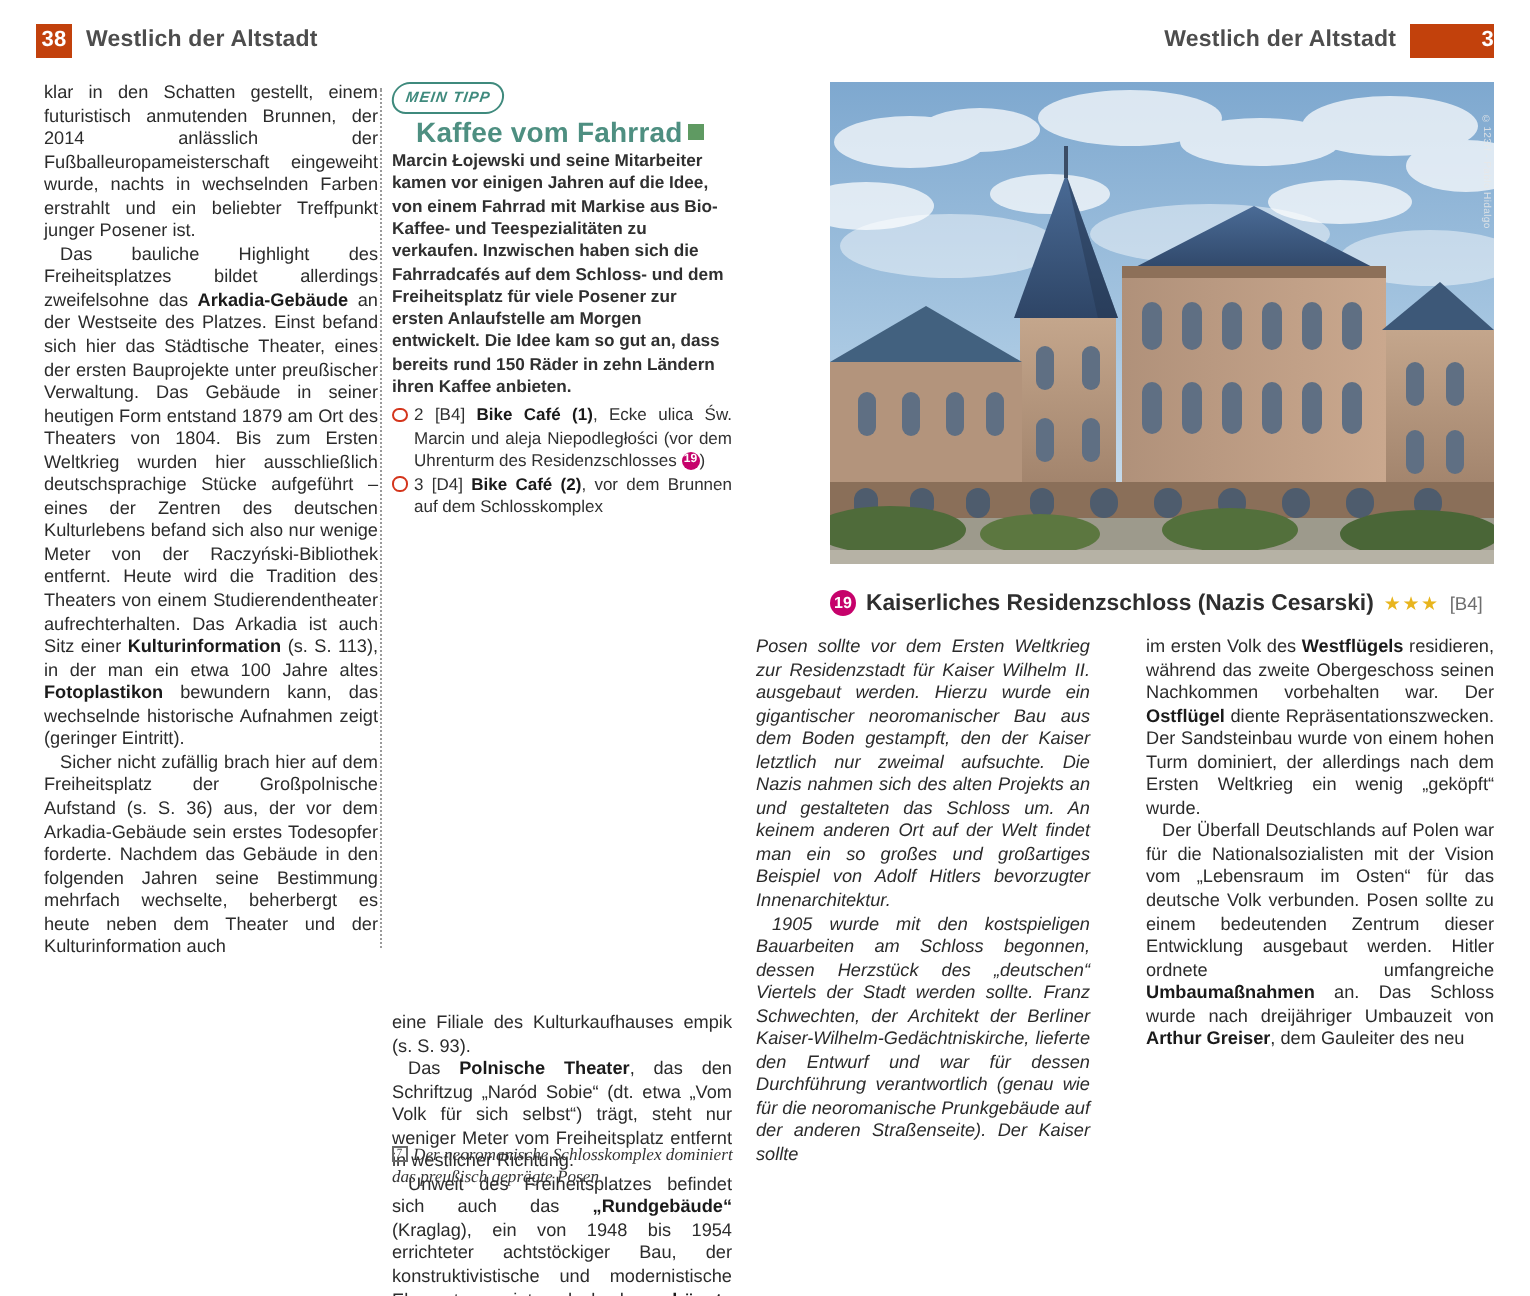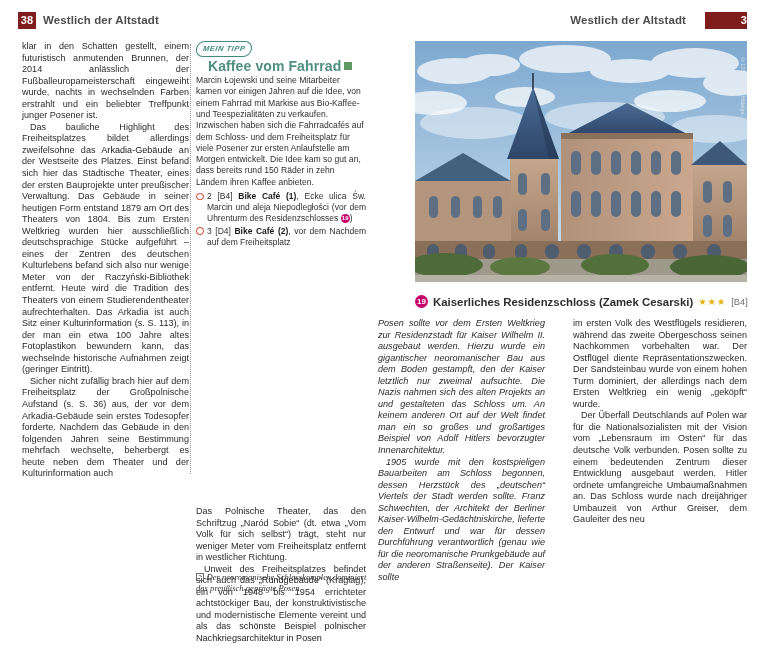--- a/index.html
+++ b/index.html
@@ -25,43 +25,43 @@
     display: flex;
     align-items: center;
     font-size: 11.5px;
     font-weight: bold;
     color: #4d4d4d;
     letter-spacing: .1px;
   }
   .runhead.left { left: 18px; }
   .runhead.right { right: 18px; }
   .folio {
-    background: #7f1d1d;
+    background: #c2410c;
     color: #ffffff;
     font-size: 11px;
     font-weight: bold;
     width: 18px; height: 17px;
     display: flex; align-items: center; justify-content: center;
     line-height: 1;
   }
   .runhead.left .folio { margin-right: 7px; }
-  .runhead.right .folio { margin-left: 19px; padding-left: 42px; }
+  .runhead.right .folio { margin-left: 7px; padding-left: 42px; }
 
   
   .col {
     position: absolute;
     font-size: 9.1px;
     line-height: 11.55px;
     color: #2b2b2b;
     text-align: justify;
     -webkit-hyphens: auto; hyphens: auto;
   }
   .col p { margin: 0; }
   .col p + p { text-indent: 8px; }
-  .col b, .col strong { font-weight: normal; color: #1a1a1a; }
+  .col b, .col strong { font-weight: bold; color: #1a1a1a; }
 
   #col1 { left: 22px;  top: 41px; width: 167px; }
   #col2 { left: 196px; top: 41px; width: 170px; }
 
   
   .colrule {
     position: absolute;
     left: 190px; top: 44px;
     width: 1px; height: 430px;
     border-left: 1px dotted #9a9a9a;
@@ -97,21 +97,21 @@
     margin-left: 3px;
     position: relative;
     top: -1px;
   }
   .tipp-body {
     font-size: 8.6px;
     line-height: 11.3px;
     color: #303030;
     text-align: left;
   }
-  .tipp-body p { margin: 0; }
+  .tipp-body p { margin: 0; font-weight: bold; }
 
   
   .poi-list { margin-top: 3px; }
   .poi-item {
     font-size: 8.5px;
     line-height: 11.2px;
     color: #303030;
     padding-left: 11px;
     position: relative;
     margin-bottom: 1px;
@@ -266,27 +266,28 @@
         <span>Kaffee vom Fahrrad</span><span class="tipp-glyph"></span>
       </div>
       <div class="tipp-body">
         <p>Marcin Łojewski und seine Mitarbeiter kamen vor einigen Jahren auf die Idee, von einem Fahrrad mit Markise aus Bio-Kaffee- und Teespezialitäten zu verkaufen. Inzwischen haben sich die Fahrradcafés auf dem Schloss- und dem Freiheitsplatz für viele Posener zur ersten Anlaufstelle am Morgen entwickelt. Die Idee kam so gut an, dass bereits rund 150 Räder in zehn Ländern ihren Kaffee anbieten.</p>
       </div>
       <div class="poi-list">
         <div class="poi-item">
           <span class="poi-marker"></span><span class="poi-num">2</span>&nbsp;<span>[B4]</span>&nbsp;<b>Bike Café (1)</b><span>, Ecke ulica Św. Marcin und aleja Niepodległości (vor dem Uhrenturm des Residenzschlosses </span><span class="inline-dot">19</span><span>)</span>
         </div>
         <div class="poi-item">
-          <span class="poi-marker"></span><span class="poi-num">3</span>&nbsp;<span>[D4]</span>&nbsp;<b>Bike Café (2)</b><span>, vor dem Nachdem auf dem Freiheitsplatz</span>
+          <span class="poi-marker"></span><span class="poi-num">3</span>&nbsp;<span>[D4]</span>&nbsp;<b>Bike Café (2)</b><span>, vor dem Brunnen auf dem Schlosskomplex</span>
         </div>
       </div>
     </div>
   </div>
 
   <div class="col tail-right">
+    <p>eine Filiale des Kulturkaufhauses empik (s. S. 93).</p>
     <p>
       <span>Das </span><b>Polnische Theater</b><span>, das den Schriftzug „Naród Sobie“ (dt. etwa „Vom Volk für sich selbst“) trägt, steht nur weniger Meter vom Freiheitsplatz entfernt in westlicher Richtung.</span>
     </p>
     <p>
       <span>Unweit des Freiheitsplatzes befindet sich auch das </span><b>„Rundgebäude“</b><span> (Kraglag), ein von 1948 bis 1954 errichteter achtstöckiger Bau, der konstruktivistische und modernistische Elemente vereint und als das </span><b>schönste Beispiel polnischer Nachkriegsarchitektur in Posen</b>
     </p>
   </div>
 
   <div class="caption">
     <span class="cap-marker">7</span><span>Der neoromanische Schlosskomplex dominiert das preußisch geprägte Posen</span>
@@ -396,21 +397,21 @@
       <ellipse cx="105" cy="226" rx="30" ry="10" fill="#5c7740"></ellipse>
       <ellipse cx="200" cy="224" rx="34" ry="11" fill="#53703c"></ellipse>
       <ellipse cx="295" cy="226" rx="40" ry="12" fill="#4a6637"></ellipse>
       <rect x="0" y="234" width="332" height="7" fill="#b6b2a5"></rect>
     </svg>
     <div class="photo-credit">©123rf - Pablo Hidalgo</div>
   </div>
 
   <div class="sect-head">
     <span class="sect-dot">19</span>
-    <span class="sect-title">Kaiserliches Residenzschloss (Zamek Cesarski)</span>
+    <span class="sect-title">Kaiserliches Residenzschloss (Nazis Cesarski)</span>
     <span class="sect-stars">★★★</span>
     <span class="sect-ref">[B4]</span>
   </div>
 
   <div class="col" id="col3">
     <p>Posen sollte vor dem Ersten Weltkrieg zur Residenzstadt für Kaiser Wilhelm II. ausgebaut werden. Hierzu wurde ein gigantischer neoromanischer Bau aus dem Boden gestampft, den der Kaiser letztlich nur zweimal aufsuchte. Die Nazis nahmen sich des alten Projekts an und gestalteten das Schloss um. An keinem anderen Ort auf der Welt findet man ein so großes und großartiges Beispiel von Adolf Hitlers bevorzugter Innenarchitektur.</p>
     <p>1905 wurde mit den kostspieligen Bauarbeiten am Schloss begonnen, dessen Herzstück des „deutschen“ Viertels der Stadt werden sollte. Franz Schwechten, der Architekt der Berliner Kaiser-Wilhelm-Gedächtniskirche, lieferte den Entwurf und war für dessen Durchführung verantwortlich (genau wie für die neoromanische Prunkgebäude auf der anderen Straßenseite). Der Kaiser sollte</p>
   </div>
 
   <div class="col" id="col4">

